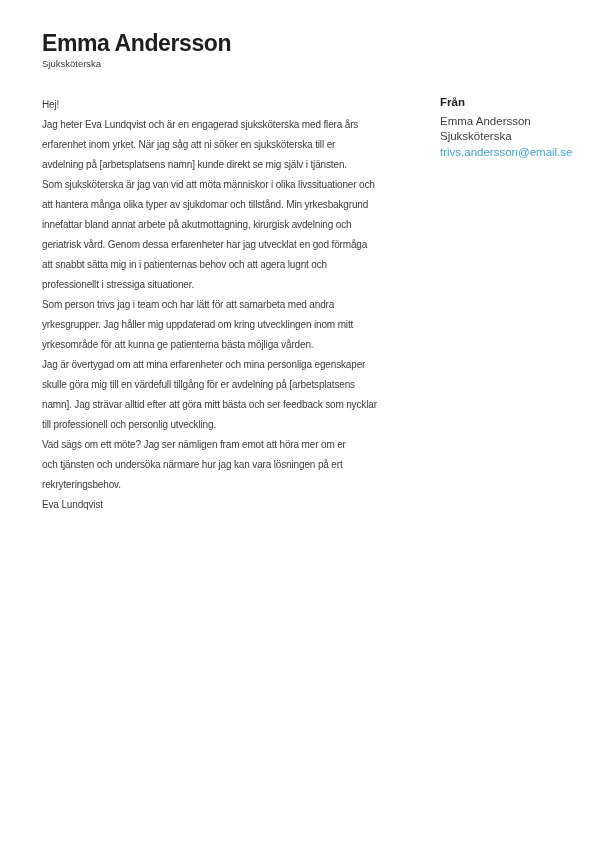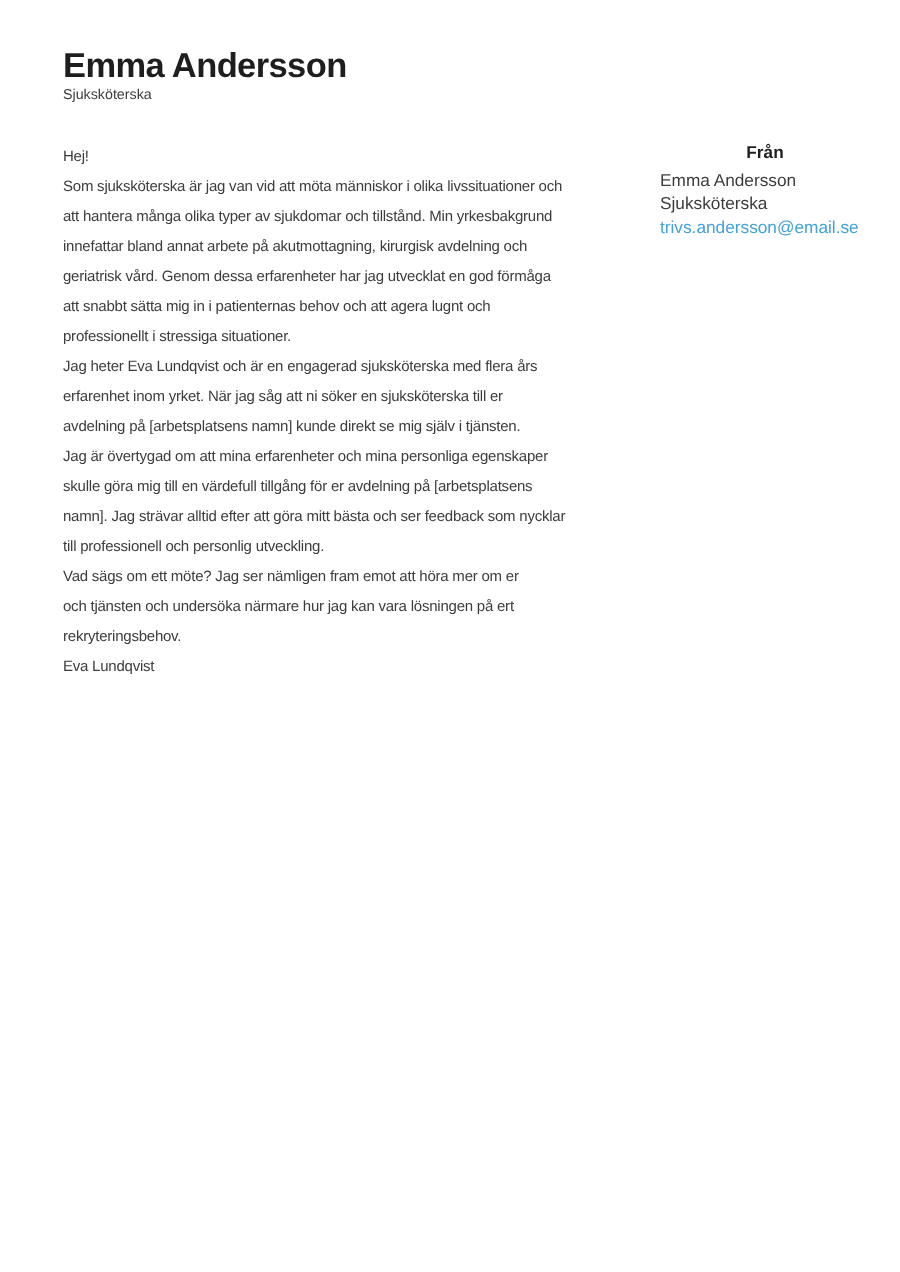--- a/index.html
+++ b/index.html
@@ -59,21 +59,20 @@
     width: 140px;
     font-size: 11.5px;
     line-height: 15.5px;
     color: #3c3c3c;
   }
   .sender-label {
     margin: 0 0 3px 0;
     font-size: 11.5px;
     font-weight: 700;
     color: #1e1e1e;
-    text-align: center;
   }
   .sender-line {
     margin: 0;
   }
   .email-link {
     color: #43a2da;
     text-decoration: none;
     cursor: pointer;
     word-break: break-all;
   }
@@ -83,29 +82,32 @@
 
 <div class="page">
 
   <div class="header">
     <h1 class="person-name">Emma Andersson</h1>
     <div class="person-title">Sjuksköterska</div>
   </div>
 
   <div class="letter">
     <p class="block">Hej!</p>
+    <p class="block">Jag heter Eva Lundqvist och är en engagerad sjuksköterska med flera års
+erfarenhet inom yrket. När jag såg att ni söker en sjuksköterska till er
+avdelning på [arbetsplatsens namn] kunde direkt se mig själv i tjänsten.</p>
     <p class="block">Som sjuksköterska är jag van vid att möta människor i olika livssituationer och
 att hantera många olika typer av sjukdomar och tillstånd. Min yrkesbakgrund
 innefattar bland annat arbete på akutmottagning, kirurgisk avdelning och
 geriatrisk vård. Genom dessa erfarenheter har jag utvecklat en god förmåga
 att snabbt sätta mig in i patienternas behov och att agera lugnt och
 professionellt i stressiga situationer.</p>
-    <p class="block">Jag heter Eva Lundqvist och är en engagerad sjuksköterska med flera års
-erfarenhet inom yrket. När jag såg att ni söker en sjuksköterska till er
-avdelning på [arbetsplatsens namn] kunde direkt se mig själv i tjänsten.</p>
+    <p class="block">Som person trivs jag i team och har lätt för att samarbeta med andra
+yrkesgrupper. Jag håller mig uppdaterad om kring utvecklingen inom mitt
+yrkesområde för att kunna ge patienterna bästa möjliga vården.</p>
     <p class="block">Jag är övertygad om att mina erfarenheter och mina personliga egenskaper
 skulle göra mig till en värdefull tillgång för er avdelning på [arbetsplatsens
 namn]. Jag strävar alltid efter att göra mitt bästa och ser feedback som nycklar
 till professionell och personlig utveckling.</p>
     <p class="block">Vad sägs om ett möte? Jag ser nämligen fram emot att höra mer om er
 och tjänsten och undersöka närmare hur jag kan vara lösningen på ert
 rekryteringsbehov.</p>
     <p class="block">Eva Lundqvist</p>
   </div>
 

